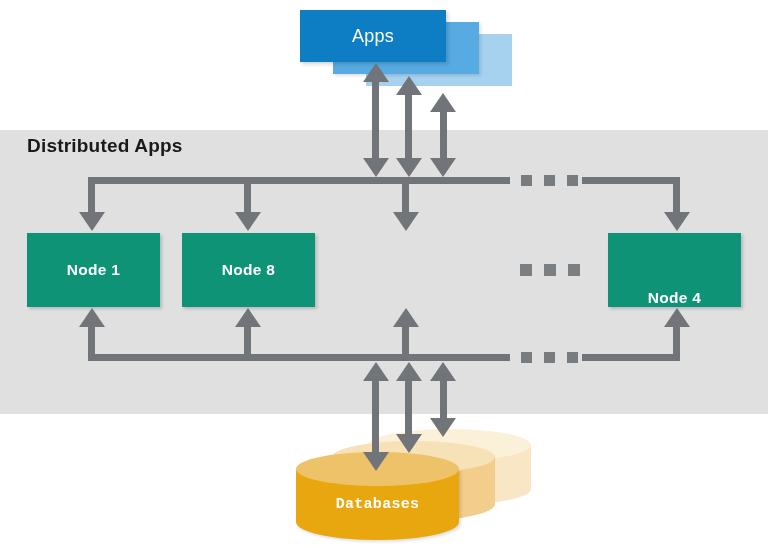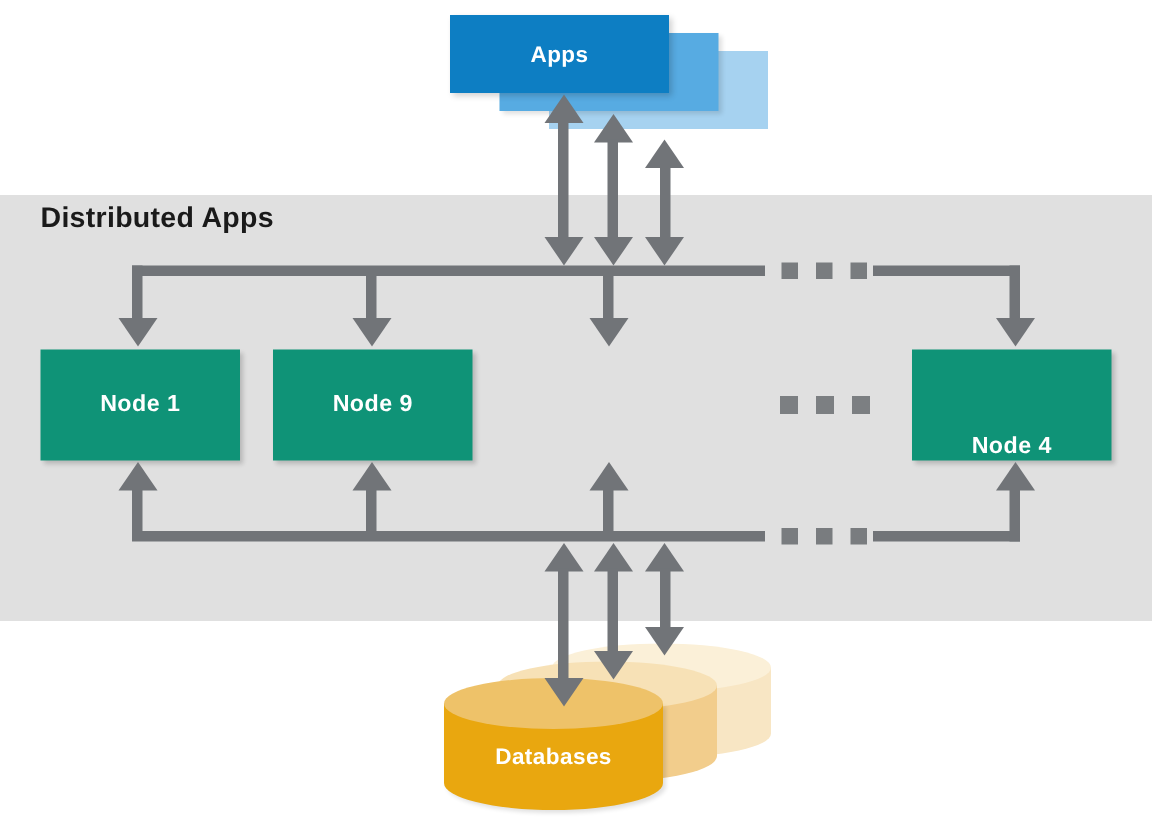--- a/index.html
+++ b/index.html
@@ -14,39 +14,39 @@
   .band-title{
     position:absolute;left:27px;top:135px;
     font-size:19px;font-weight:700;color:#1a1a1a;letter-spacing:.2px;
   }
   
   .app-box{position:absolute;width:146px;height:52px;}
   .app-back {left:366px;top:34px;background:#a6d2f0;z-index:1;}
   .app-mid  {left:333px;top:22px;background:#57abe2;z-index:2;box-shadow:2px 2px 3px rgba(0,0,0,.12);}
   .app-front{left:300px;top:10px;background:#0d7ec3;z-index:3;box-shadow:2px 2px 4px rgba(0,0,0,.18);
              display:flex;align-items:center;justify-content:center;}
-  .app-front .lbl{color:#fff;font-weight:700;font-size:15px;letter-spacing:.3px;}
+  .app-front .lbl{color:#fff;font-weight:400;font-size:18px;letter-spacing:.3px;}
   
   .node-box{
     position:absolute;top:233px;width:133px;height:74px;background:#0f9377;
     display:flex;align-items:center;justify-content:center;z-index:4;
     box-shadow:2px 2px 3px rgba(0,0,0,.18);
   }
   .node-box .lbl{color:#fff;font-weight:700;font-size:15.5px;letter-spacing:.3px;}
   .n1{left:27px;} .n2{left:182px;} .n3{left:340px;} .n4{left:608px;align-items:flex-end;}
   
   .hline{position:absolute;height:7px;background:#717478;z-index:5;}
   .vline{position:absolute;width:7px;background:#717478;z-index:5;}
   .head{position:absolute;width:0;height:0;z-index:5;}
   .head-down{border-left:13px solid transparent;border-right:13px solid transparent;border-top:19px solid #717478;}
   .head-up{border-left:13px solid transparent;border-right:13px solid transparent;border-bottom:19px solid #717478;}
   .busdot{position:absolute;width:11px;height:11px;background:#797c7f;z-index:5;}
   .nodedot{position:absolute;width:12px;height:12px;background:#7c7f82;z-index:4;top:264px;}
   
-  .cyl{position:absolute;width:146px;}
+  .cyl{position:absolute;width:163px;font-family:Liberation Mono, monospace;}
   .cyl .top{position:absolute;left:0;top:0;width:100%;border-radius:50%;}
   .cyl .body{position:absolute;left:0;width:100%;}
   .cyl-back {left:368px;top:429px;height:76px;z-index:1;}
   .cyl-back .top {height:32px;background:#fbf0d8;}
   .cyl-back .body{top:16px;height:60px;background:#f8e6c4;border-radius:0 0 50% 50% / 0 0 16px 16px;}
   .cyl-mid  {left:332px;top:441px;height:80px;z-index:2;}
   .cyl-mid .top {height:32px;background:#f7e1b6;}
   .cyl-mid .body{top:16px;height:64px;background:#f2cd8c;border-radius:0 0 50% 50% / 0 0 17px 17px;}
   .cyl-front{left:296px;top:452px;height:88px;z-index:3;}
   .cyl-front .top {height:34px;background:#eec269;}
@@ -104,21 +104,21 @@
     <div class="head head-down" style="left:393px;top:212px;"></div>
 
     <div class="vline" style="left:673px;top:177px;height:36px;"></div>
     <div class="head head-down" style="left:664px;top:212px;"></div>
   </div>
 
   <div class="node-box n1">
     <span class="lbl">Node 1</span>
   </div>
   <div class="node-box n2">
-    <span class="lbl">Node 9</span>
+    <span class="lbl">Node 8</span>
   </div>
   <div class="node-box n4">
     <span class="lbl">Node 4</span>
   </div>
 
   <div>
     <div class="nodedot" style="left:520px;"></div>
     <div class="nodedot" style="left:544px;"></div>
     <div class="nodedot" style="left:568px;"></div>
   </div>

